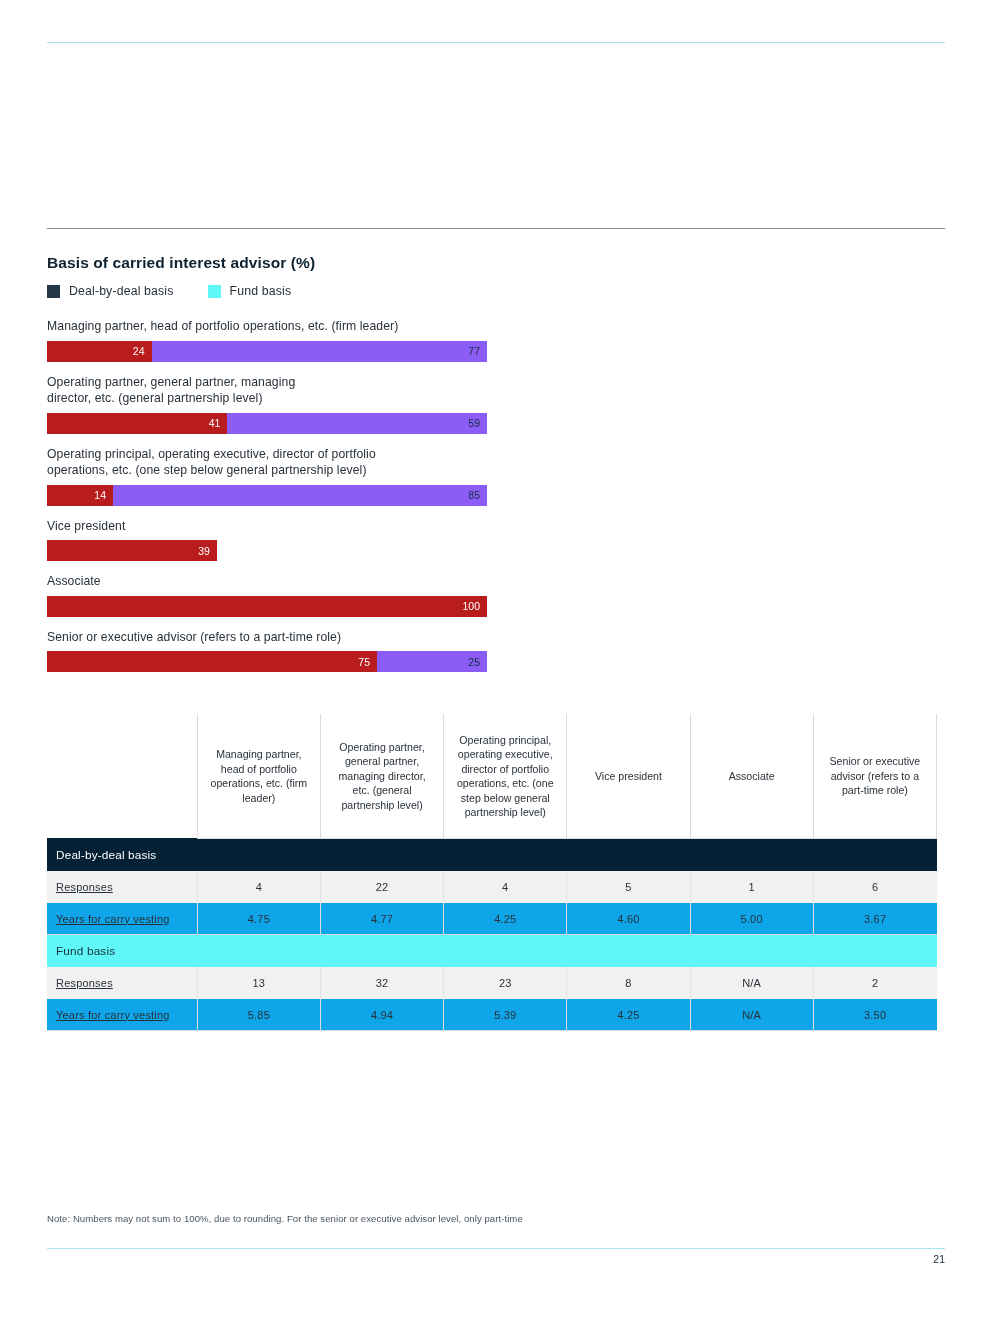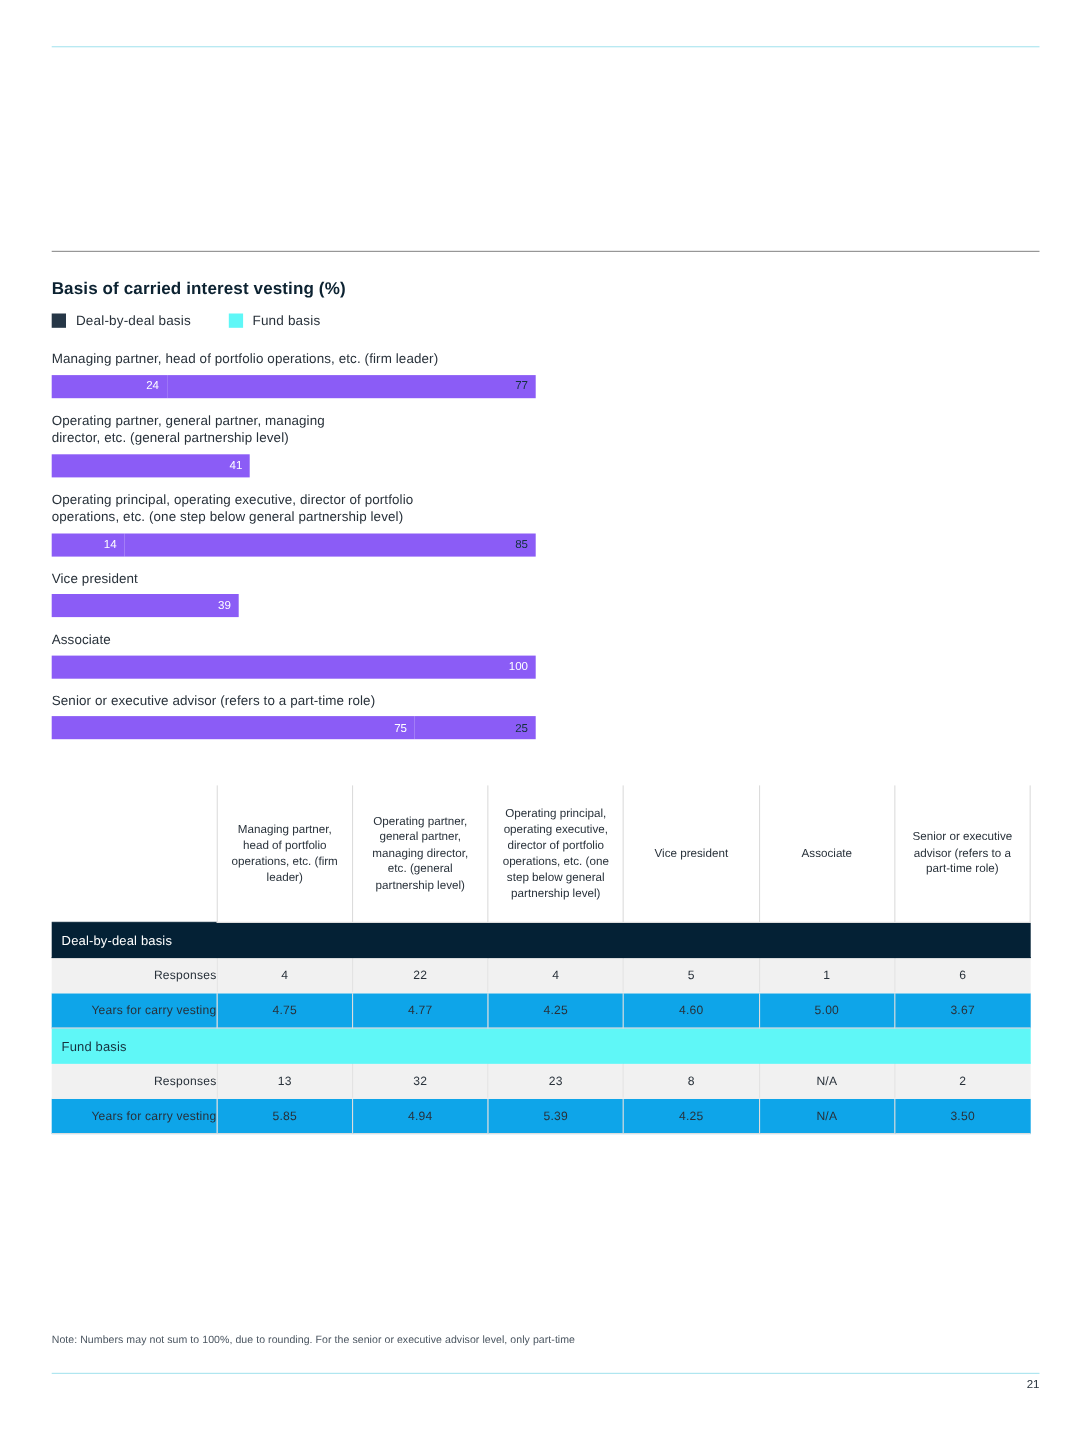--- a/index.html
+++ b/index.html
@@ -108,21 +108,21 @@
     display: flex;
     align-items: center;
     justify-content: flex-end;
     font-size: 10.5px;
     box-sizing: border-box;
     padding-right: 7px;
     overflow: hidden;
     white-space: nowrap;
   }
   .bar-seg.dark {
-    background: #8b5cf6;
+    background: #b91c1c;
     color: #ffffff;
   }
   .bar-seg.cyan {
     background: #8b5cf6;
     color: #14323f;
   }
 
   
   .data-table {
     position: absolute;
@@ -172,23 +172,24 @@
     color: #16323f;
     border-color: #5ff7f7;
   }
   .data-row td {
     height: 31px;
     text-align: center;
     font-size: 11px;
     letter-spacing: 0.2px;
   }
   .data-row td.rowhead {
-    text-align: right;
+    text-align: left;
     padding-left: 9px;
     border-left: none;
+    text-decoration: underline;
   }
   .data-row td:last-child { border-right: none; }
   .data-row.shaded td {
     background: #f1f1f1;
     border-left-color: #e3e3e3;
     border-right-color: #e3e3e3;
     border-top-color: #f1f1f1;
     border-bottom-color: #f1f1f1;
   }
   .data-row.plain td {
@@ -229,21 +230,21 @@
 
 <div class="page">
 
   <div class="brand-header">
     <div class="brand-rule"></div>
   </div>
 
   <div class="exhibit-rule"></div>
 
   <div class="chart-block">
-    <h2 class="chart-title">Basis of carried interest vesting (%)</h2>
+    <h2 class="chart-title">Basis of carried interest advisor (%)</h2>
 
     <div class="legend">
       <div class="legend-item">
         <span class="legend-swatch dark"></span>
         <span class="legend-label">Deal-by-deal basis</span>
       </div>
       <div class="legend-item">
         <span class="legend-swatch cyan"></span>
         <span class="legend-label">Fund basis</span>
       </div>
@@ -254,20 +255,21 @@
           <div class="bar-label">Managing partner, head of portfolio operations, etc. (firm leader)</div>
           <div class="bar-track">
             <div class="bar-seg dark" style="width: 23.7624%;">24</div>
             <div class="bar-seg cyan" style="width: 76.2376%;">77</div>
           </div>
         </div>
         <div class="bar-group">
           <div class="bar-label">Operating partner, general partner, managing<br>director, etc. (general partnership level)</div>
           <div class="bar-track">
             <div class="bar-seg dark" style="width: 41%;">41</div>
+            <div class="bar-seg cyan" style="width: 59%;">59</div>
           </div>
         </div>
         <div class="bar-group">
           <div class="bar-label">Operating principal, operating executive, director of portfolio<br>operations, etc. (one step below general partnership level)</div>
           <div class="bar-track">
             <div class="bar-seg dark" style="width: 15%;">14</div>
             <div class="bar-seg cyan" style="width: 85%;">85</div>
           </div>
         </div>
         <div class="bar-group">

